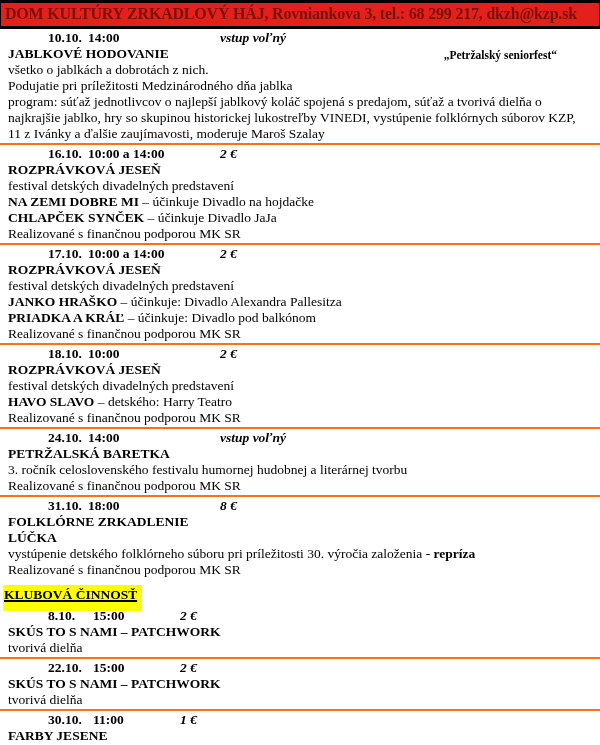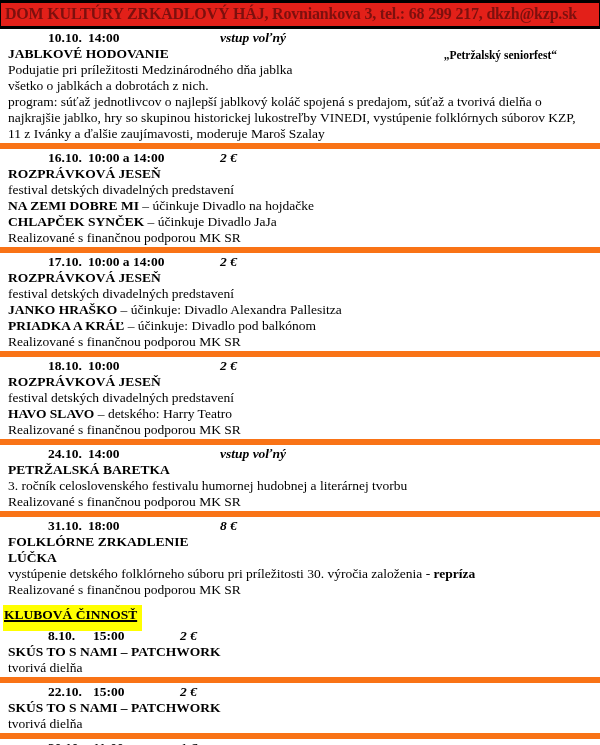--- a/index.html
+++ b/index.html
@@ -8,21 +8,21 @@
     font-family:"Liberation Serif",serif;font-size:13.5px;line-height:16px;color:#000;
   }
   .banner{
     background:#e32019;
     border-top:3px solid #000;border-bottom:3px solid #000;
     border-left:1px solid #000;border-right:1px solid #000;
     color:#7d100e;font-weight:bold;font-size:16px;line-height:20px;
     padding:1px 2px 2px 4px;letter-spacing:-0.2px;white-space:nowrap;overflow:hidden;
   }
   .event{padding:1px 8px 1px 8px;position:relative;}
-  .event.bordered{border-top:6px solid #f97316;}
+  .event.bordered{border-top:2px solid #f97316;}
   .meta{position:relative;font-weight:bold;height:16px;}
   .meta .date{position:absolute;left:0;margin-left:40px;}
   .meta .time{position:absolute;left:80px;}
   .meta .price{position:absolute;left:212px;font-style:italic;}
   .section-club .meta .time{left:85px;}
   .section-club .meta .price{left:172px;}
   .title-row{position:relative;font-weight:bold;min-height:16px;}
   .note{position:absolute;right:35px;top:1px;font-size:11.5px;font-weight:bold;}
   .line{min-height:16px;}
   .b{font-weight:bold;}
@@ -42,22 +42,22 @@
   </div>
   <div id="sections">
       <div class="section section-main">
         <div class="event">
           <div class="meta">
             <span class="date">10.10.</span>
             <span class="time">14:00</span>
             <span class="price">vstup voľný</span>
           </div>
           <div class="title-row"><span class="etitle">JABLKOVÉ HODOVANIE</span><span class="note">„Petržalský seniorfest“</span></div>
+          <div class="line"><span>všetko o jablkách a dobrotách z nich.</span></div>
           <div class="line"><span>Podujatie pri príležitosti Medzinárodného dňa jablka</span></div>
-          <div class="line"><span>všetko o jablkách a dobrotách z nich.</span></div>
           <div class="line"><span>program: súťaž  jednotlivcov o najlepší jablkový koláč spojená s predajom, súťaž a tvorivá dielňa o najkrajšie jablko,  hry so skupinou historickej lukostreľby VINEDI, vystúpenie folklórnych súborov KZP, 11 z Ivánky a ďalšie zaujímavosti, moderuje Maroš Szalay</span></div>
         </div>
         <div class="event bordered">
           <div class="meta">
             <span class="date">16.10.</span>
             <span class="time">10:00 a 14:00</span>
             <span class="price">2 €</span>
           </div>
           <div class="title-row"><span class="etitle">ROZPRÁVKOVÁ JESEŇ</span></div>
           <div class="line"><span>festival detských divadelných predstavení</span></div>

